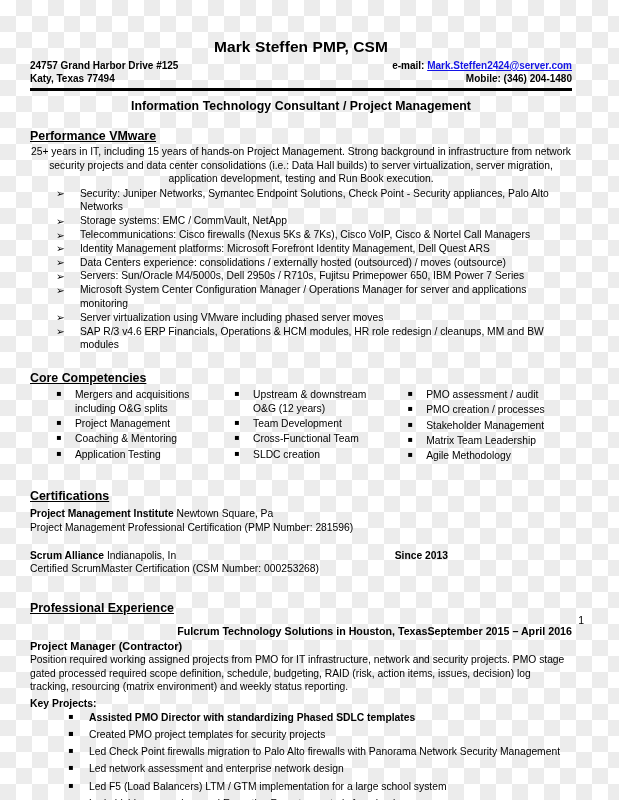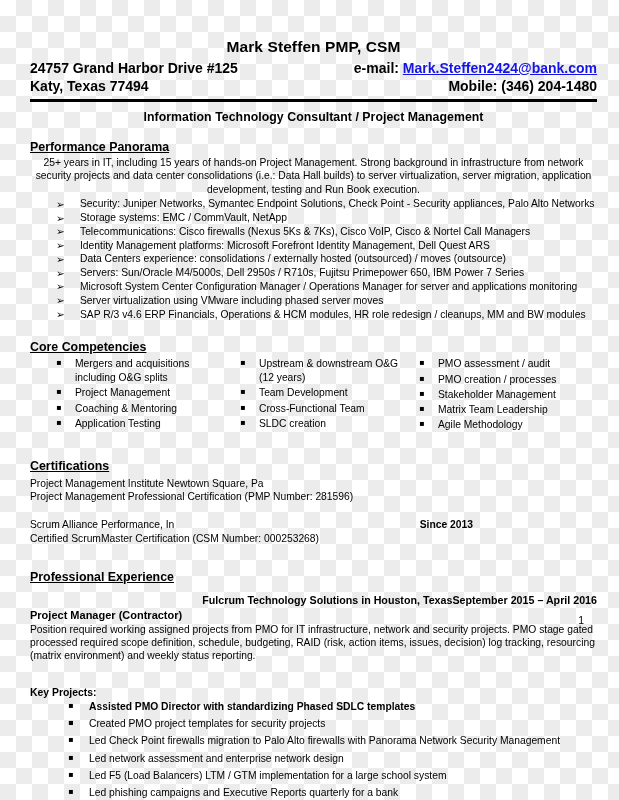--- a/index.html
+++ b/index.html
@@ -18,38 +18,38 @@
       linear-gradient(45deg, #ececec 25%, transparent 25%, transparent 75%, #ececec 75%);
     background-size: 32px 32px;
     background-position: 0 0, 16px 16px;
   }
 
   #page {
     position: relative;
     width: 619px;
     height: 664px;
     box-sizing: border-box;
-    padding: 38px 22px 0 30px;
+    padding: 38px 47px 0 30px;
     color: #000;
   }
 
   
   .doc-name {
     text-align: center;
     font-size: 15.5px;
     font-weight: bold;
     letter-spacing: 0.1px;
     line-height: 1.15;
     margin-bottom: 3px;
   }
   .contact-row {
     display: flex;
     justify-content: space-between;
     align-items: baseline;
-    font-size: 14px;
+    font-size: 10px;
     font-weight: bold;
     line-height: 1.32;
     gap: 38px;
   }
   .contact-left { text-align: left; }
   .contact-right { text-align: right; white-space: nowrap; }
   .email-link {
     color: #1414e6;
     text-decoration: underline;
     font-weight: bold;
@@ -138,21 +138,21 @@
   }
 
   
   .cert-block { margin-top: 2px; }
   .cert-row {
     display: flex;
     justify-content: space-between;
     font-size: 10.3px;
     line-height: 1.33;
   }
-  .cert-org { font-weight: normal; margin-top: 17px; }
+  .cert-org { font-weight: bold; margin-top: 17px; }
   .cert-since { font-weight: bold; white-space: nowrap; padding-right: 124px; }
   .cert-detail { font-size: 10.3px; line-height: 1.33; }
 
   
   .job-row {
     display: flex;
     justify-content: flex-end;
     font-size: 10.7px;
     font-weight: bold;
     line-height: 1.3;
@@ -164,21 +164,21 @@
     line-height: 1.3;
   }
   .job-desc {
     font-size: 10.3px;
     line-height: 1.31;
     margin-top: 0;
   }
   .key-head {
     font-size: 10.4px;
     font-weight: bold;
-    margin-top: 24px;
+    margin-top: 4px;
   }
   ul.kp-list {
     list-style: none;
     margin: 2px 0 0 0;
     padding: 0 0 0 38px;
   }
   ul.kp-list > li {
     position: relative;
     font-size: 10.3px;
     line-height: 1.33;
@@ -211,35 +211,35 @@
 </head>
 <body>
 
 <div id="page">
 
   <div>
     <div class="doc-name">Mark Steffen PMP, CSM</div>
 
     <div class="contact-row">
       <div class="contact-left">24757 Grand Harbor Drive #125</div>
-      <div class="contact-right"><span>e-mail: </span><a class="email-link" href="#">Mark.Steffen2424@bank.com</a></div>
+      <div class="contact-right"><span>e-mail: </span><a class="email-link" href="#">Mark.Steffen2424@server.com</a></div>
     </div>
 
     <div class="contact-row">
       <div class="contact-left">Katy, Texas 77494</div>
       <div class="contact-right">Mobile: (346) 204-1480</div>
     </div>
 
     <hr class="rule">
 
     <div class="doc-subtitle">Information Technology Consultant / Project Management</div>
   </div>
 
   <div class="section-head-wrap">
-    <div class="section-head">Performance Panorama</div>
+    <div class="section-head">Performance VMware</div>
     <p class="para">25+ years in IT, including 15 years of hands-on Project Management. Strong background in infrastructure from network security projects and data center consolidations (i.e.: Data Hall builds) to server virtualization, server migration, application development, testing and Run Book execution.</p>
     <ul class="arrow-list">
       <li><span class="bul">➢</span><span>Security: Juniper Networks, Symantec Endpoint Solutions, Check Point - Security appliances, Palo Alto Networks</span></li>
       <li><span class="bul">➢</span><span>Storage systems: EMC / CommVault, NetApp</span></li>
       <li><span class="bul">➢</span><span>Telecommunications: Cisco firewalls (Nexus 5Ks &amp; 7Ks), Cisco VoIP, Cisco &amp; Nortel Call Managers</span></li>
       <li><span class="bul">➢</span><span>Identity Management platforms: Microsoft Forefront Identity Management, Dell Quest ARS</span></li>
       <li><span class="bul">➢</span><span>Data Centers experience: consolidations / externally hosted (outsourced) / moves (outsource)</span></li>
       <li><span class="bul">➢</span><span>Servers: Sun/Oracle M4/5000s, Dell 2950s / R710s, Fujitsu Primepower 650, IBM Power 7 Series</span></li>
       <li><span class="bul">➢</span><span>Microsoft System Center Configuration Manager / Operations Manager for server and applications monitoring</span></li>
       <li><span class="bul">➢</span><span>Server virtualization using VMware including phased server moves</span></li>
@@ -293,21 +293,21 @@
       <div class="cert-row">
         <div><span class="cert-org">Project Management Institute</span><span> Newtown Square, Pa</span></div>
       </div>
       <div class="cert-detail">Project Management Professional Certification (PMP Number: 281596)</div>
     </div>
 
     <div class="spacer-12"></div>
 
     <div class="cert-block">
       <div class="cert-row">
-        <div><span class="cert-org">Scrum Alliance</span><span> Performance, In</span></div>
+        <div><span class="cert-org">Scrum Alliance</span><span> Indianapolis, In</span></div>
         <div class="cert-since">Since 2013</div>
       </div>
       <div class="cert-detail">Certified ScrumMaster Certification (CSM Number: 000253268)</div>
     </div>
   </div>
 
   <div class="spacer-22"></div>
 
   <div>
     <div class="section-head">Professional Experience</div>

